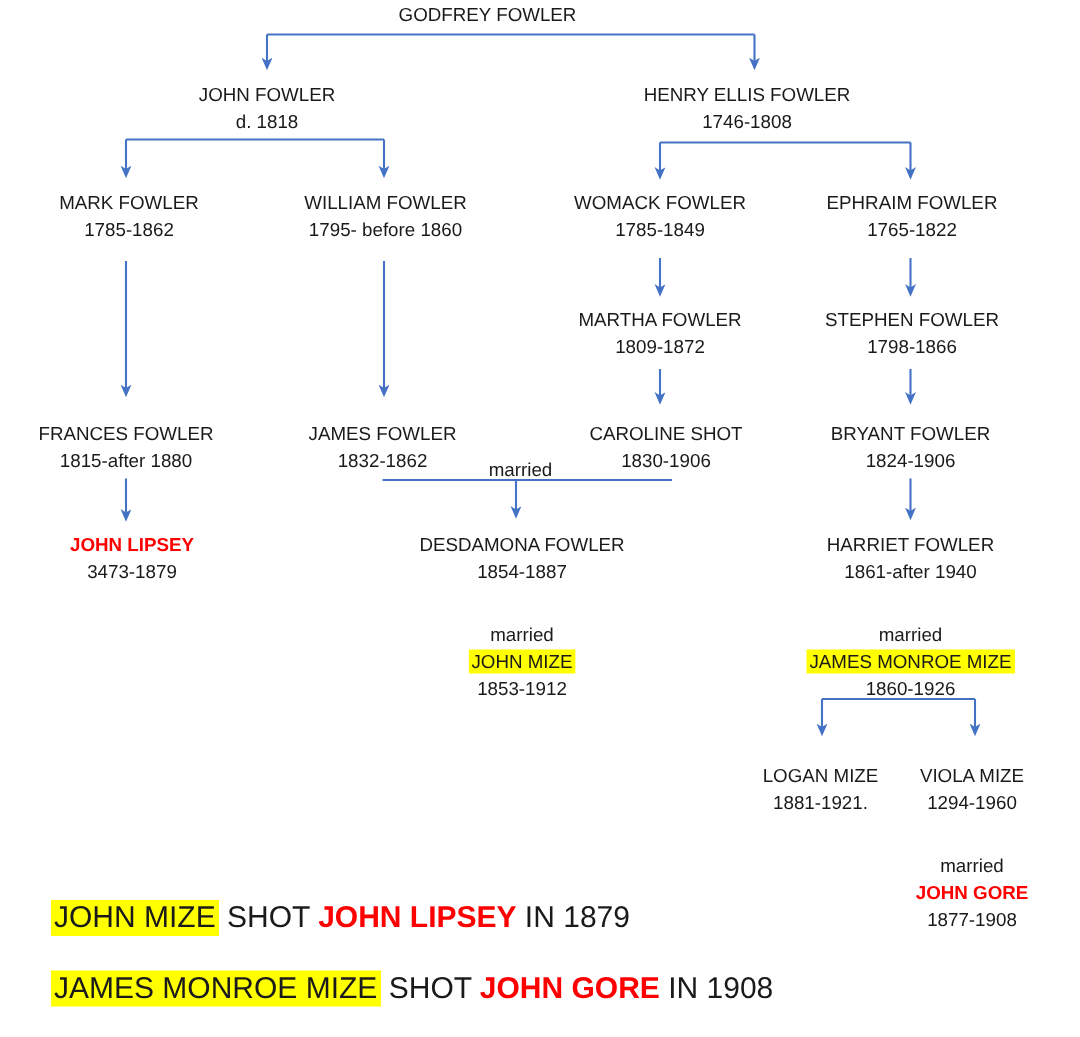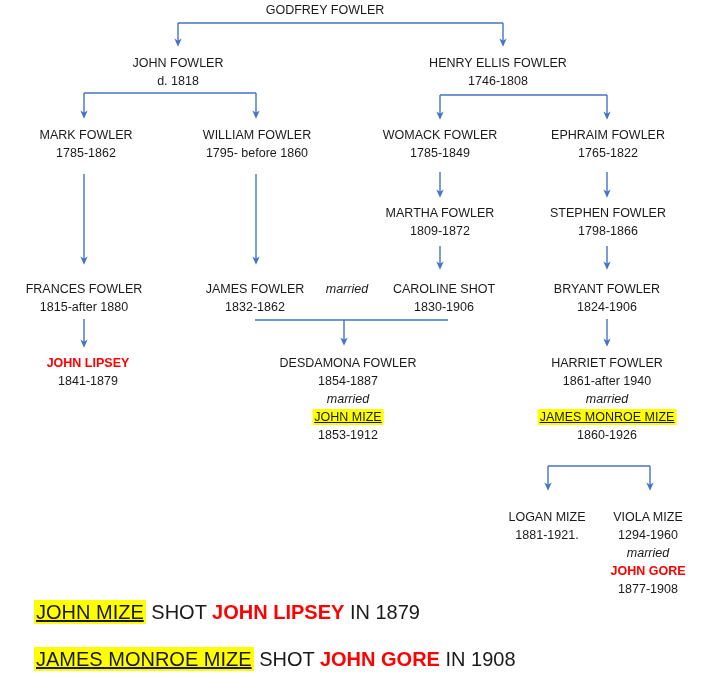--- a/index.html
+++ b/index.html
@@ -14,22 +14,22 @@
     font-family:"Liberation Sans",sans-serif;color:var(--ink);padding-left:33px;
   }
   svg.connectors{position:absolute;left:0;top:0;}
   .conn{stroke:var(--blue);stroke-width:1.4;fill:none;}
   .ahead{fill:var(--blue);}
   .person{
     position:absolute;transform:translateX(-50%);
     text-align:center;font-size:12.5px;line-height:18px;white-space:nowrap;
   }
   .redname{color:var(--red);font-weight:bold;}
-  .hl{background:var(--yellow);padding:1px 2px;text-decoration:underline;}
-  .it{font-style:italic;}
+  .hl{background:var(--yellow);padding:1px 2px;}
+  .it{margin-top:24px;}
   .caption{
     position:absolute;font-size:20px;line-height:22px;white-space:nowrap;
   }
 </style>
 </head>
 <body>
 
 <div class="stage">
 
   <svg class="connectors" width="720" height="691">
@@ -130,21 +130,21 @@
     <div>1830-1906</div>
   </div>
 
   <div class="person" style="left:607px;top:280px">
     <div>BRYANT FOWLER</div>
     <div>1824-1906</div>
   </div>
 
   <div class="person" style="left:88px;top:354px">
     <div class="redname">JOHN LIPSEY</div>
-    <div>1841-1879</div>
+    <div>3473-1879</div>
   </div>
 
   <div class="person" style="left:348px;top:354px">
     <div>DESDAMONA FOWLER</div>
     <div>1854-1887</div>
     <div class="it">married</div>
     <div><span class="hl">JOHN MIZE</span></div>
     <div>1853-1912</div>
   </div>
 

